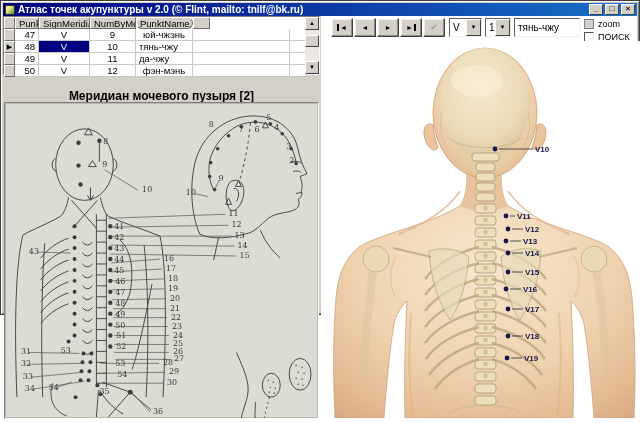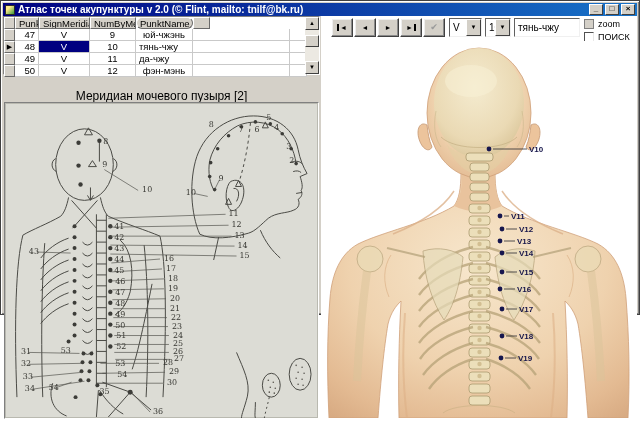--- a/index.html
+++ b/index.html
@@ -17,40 +17,40 @@
 .gcell{border-right:1px solid #c9c9c9;border-bottom:1px solid #c9c9c9;font-size:9.5px;line-height:11px;padding:0 3px;overflow:hidden;white-space:nowrap;background:#fff;color:#000}
 .ghead .gcell{background:#d4d0c8;border:1px solid;border-color:#fff #6a6a6a #6a6a6a #fff;font-size:9.5px}
 .gind{flex:0 0 11px;width:11px;background:#d4d0c8;border:1px solid;border-color:#fff #6a6a6a #6a6a6a #fff;font-size:7px;line-height:10px;text-align:center;color:#000;padding:0}
 .sel{background:#000080 !important;color:#fff !important}
 .vscroll{position:absolute;right:0;top:0;width:14px;height:57px;background:#ece9e2}
 .sarr{position:absolute;left:0;width:14px;height:13px;background:#d4d0c8;border:1px solid;border-color:#fff #404040 #404040 #fff;font-size:6px;line-height:11px;text-align:center;color:#000}
 .sthumb{position:absolute;left:0;top:18px;width:14px;height:12px;background:#d4d0c8;border:1px solid;border-color:#fff #404040 #404040 #fff}
 
 .tabbar{position:absolute;left:2px;top:75px;width:317px;height:13px}
 .tab{position:absolute;left:3px;top:0;height:13px;padding:0 7px;background:#d4d0c8;border:1px solid;border-color:#fff #707070 #d4d0c8 #fff;border-radius:2px 2px 0 0;font-size:9px;line-height:12px}
-.meridian-title{position:absolute;left:2px;top:88px;width:317px;text-align:center;font-size:12px;font-weight:normal;color:#000}
+.meridian-title{position:absolute;left:2px;top:88px;width:317px;text-align:center;font-size:12px;font-weight:bold;color:#000}
 
 .drawing-panel{position:absolute;left:3px;top:101px;width:315px;height:317px;border:1px solid;border-color:#808080 #fff #fff #808080;background:#dcdcd5}
 .drawing-panel svg{display:block;width:313px;height:315px}
 .dlabel{font-family:"DejaVu Serif",serif;font-size:8px;fill:#3a3a35}
 .dline{stroke:#55554f;stroke-width:0.7}
 
 .right-panel{position:absolute;left:320px;top:15px;width:316px;height:402px;background:#fff}
 .navbtn{position:absolute;top:2px;width:22px;height:19px;background:#d4d0c8;border:1px solid;border-color:#fff #404040 #404040 #fff;box-shadow:inset -1px -1px 0 #8a8a8a,inset 1px 1px 0 #eee;text-align:center;font-size:7px;line-height:17px;color:#000}
 .navbtn .bl{border-left:2px solid #000;padding-left:1px}
 .navbtn .br{border-right:2px solid #000;padding-right:1px}
 .navbtn.disabled{color:#9a9a9a;font-size:9px}
 .combo{position:absolute;top:2px;height:19px;background:#fff;border:1px solid;border-color:#606060 #f0f0f0 #f0f0f0 #606060}
 .cval{display:block;font-size:10px;line-height:17px;padding:0 3px;color:#000}
 .cbtn{position:absolute;right:0;top:0;width:15px;height:17px;background:#d4d0c8;border:1px solid;border-color:#fff #404040 #404040 #fff;font-size:6px;line-height:15px;text-align:center;color:#000}
 .tedit{position:absolute;top:2px;height:19px;border:1px solid;border-color:#606060 #f0f0f0 #f0f0f0 #606060;background:#fff;font-size:10px;padding:0 3px;font-family:"Liberation Sans",sans-serif;color:#000}
 .cb{position:absolute;display:flex;align-items:center;gap:4px;font-size:9px;color:#000}
 .cbbox{width:10px;height:10px;border:1px solid #808080;background:#d4d0c8}
 .cbbox.sunken{background:#fff;border:1px solid;border-color:#505050 #e8e8e8 #e8e8e8 #505050}
-.image-area{position:absolute;left:2px;top:25px;width:312px;height:377px;background:#fff}
+.image-area{position:absolute;left:8px;top:25px;width:312px;height:377px;background:#fff}
 .image-area svg{display:block;width:312px;height:377px}
 .plabel{font-size:8px;font-weight:bold;fill:#15154a;font-family:"Liberation Sans",sans-serif}
 .pdot{fill:#16164e}
 .pline{stroke:#2a2a30;stroke-width:0.8}
 </style>
 </head>
 <body>
 
 <div class="screen">
 

